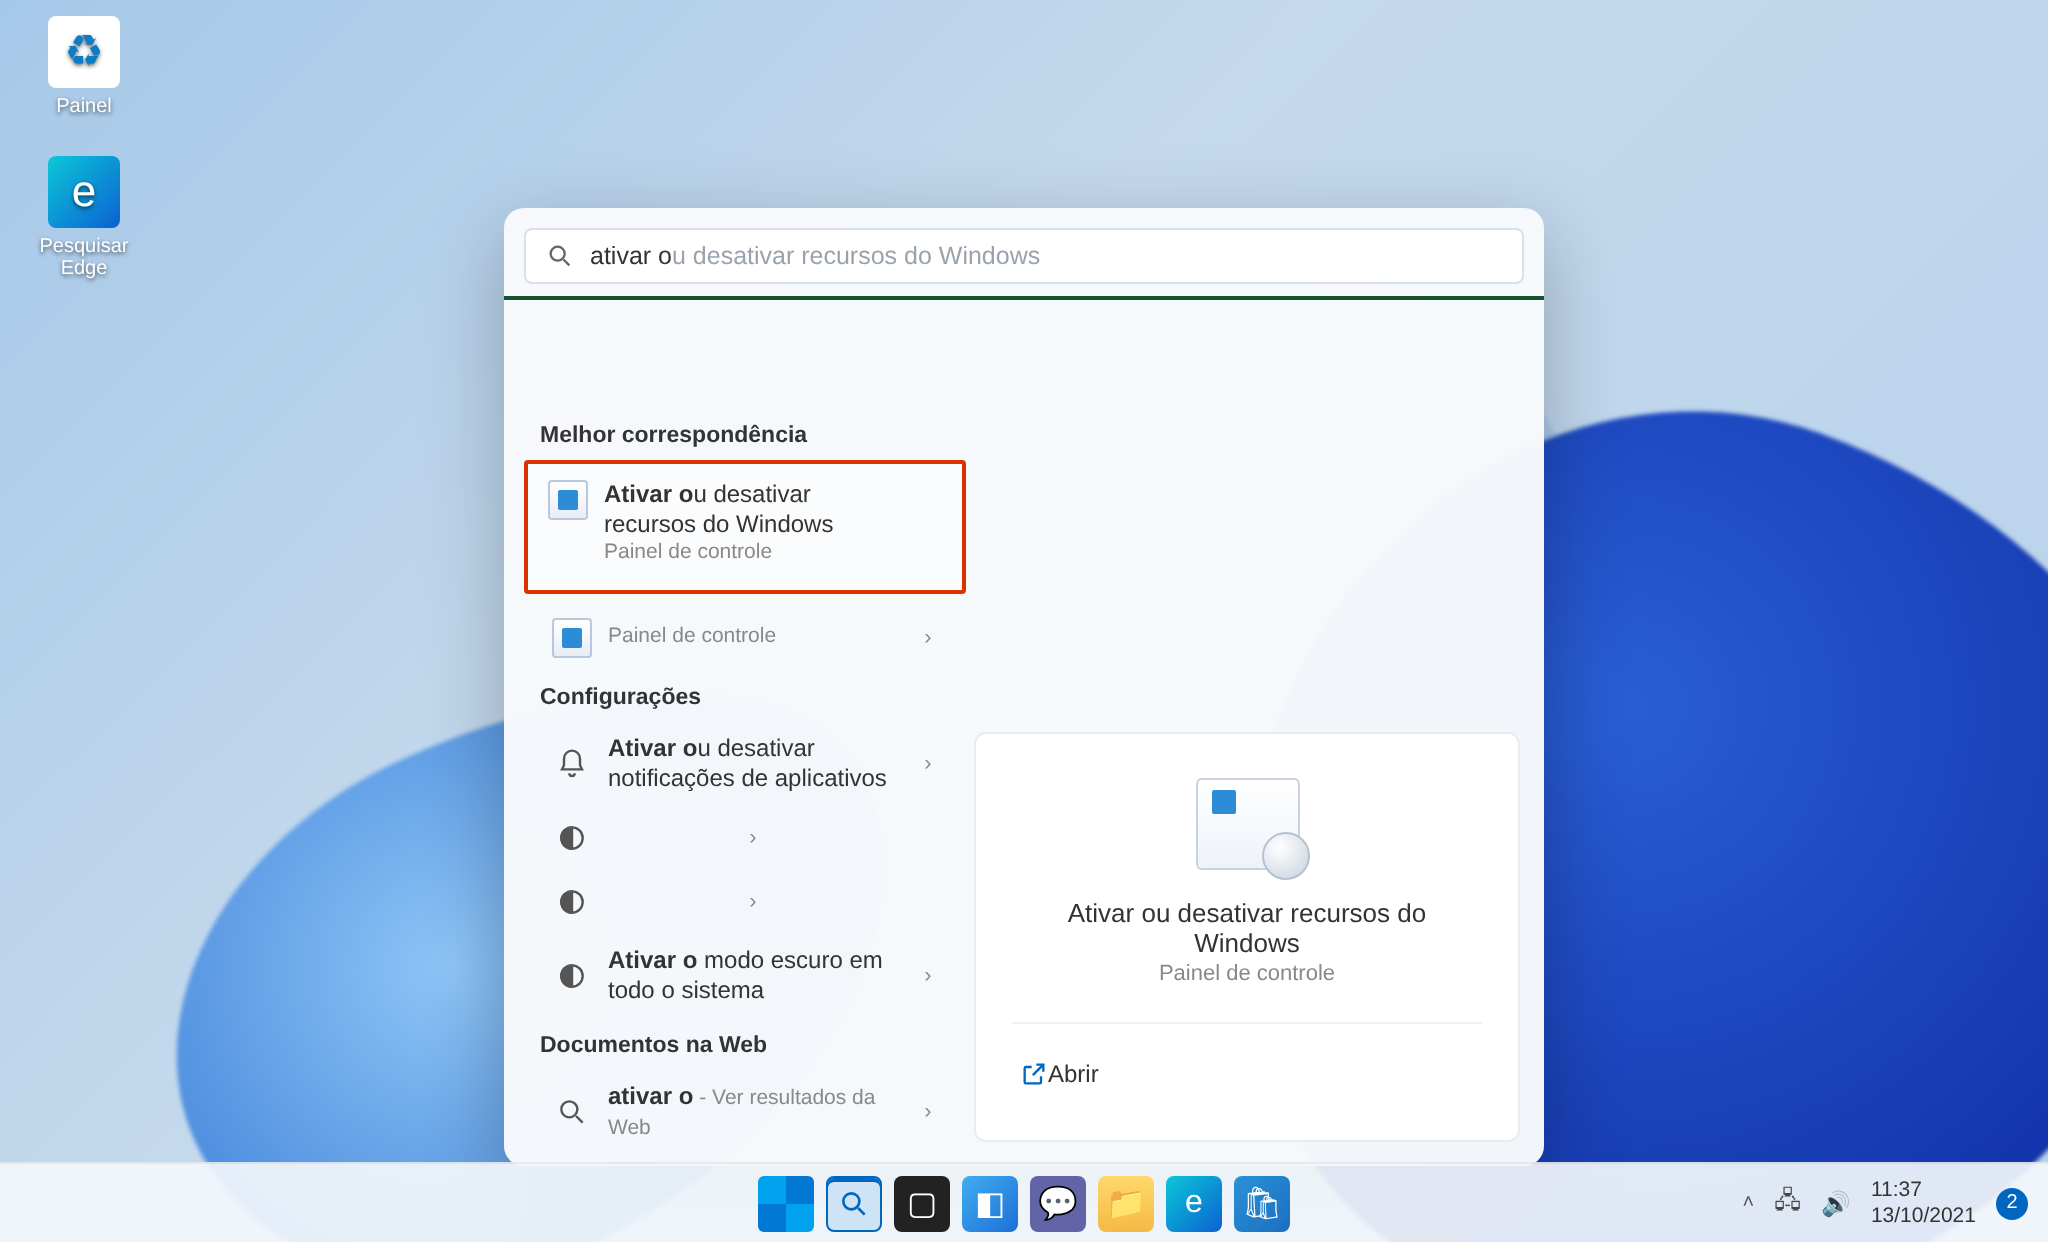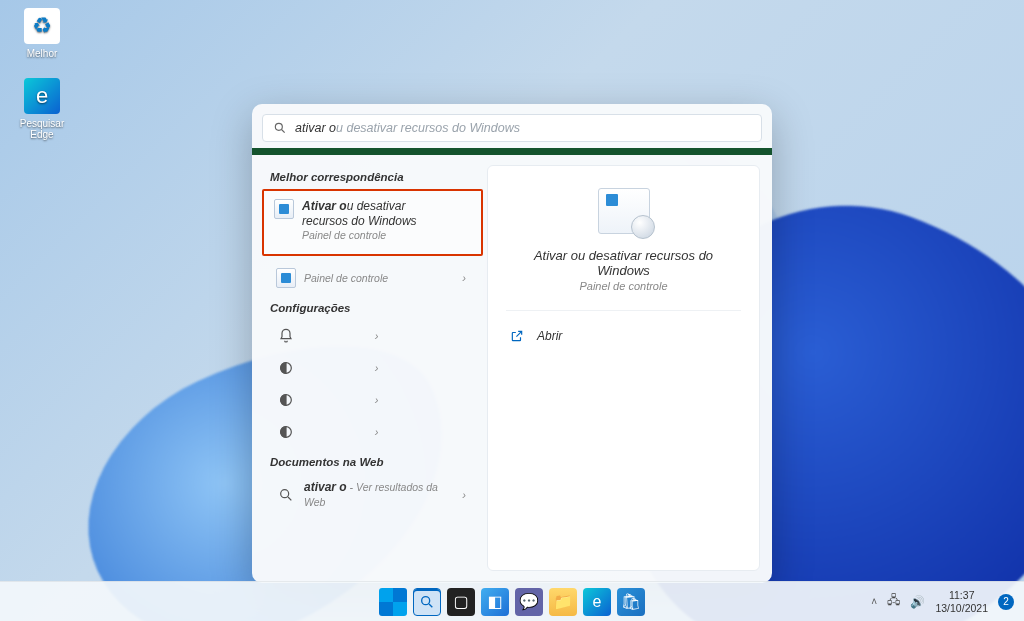--- a/index.html
+++ b/index.html
@@ -33,21 +33,21 @@
 
   
   .search-panel {
     position: absolute;
     left: 252px; top: 104px;
     width: 520px; height: 479px;
     background: #f7f9fbfa;
     border-radius: 10px;
     box-shadow: 0 12px 40px rgba(0,0,0,.25);
     overflow: hidden;
-    display: flex; flex-direction: column; font-style: italic;
+    display: flex; flex-direction: column;
   }
   .search-bar {
     margin: 10px 10px 6px;
     background: #fff;
     border: 1px solid #d8e0e8;
     border-radius: 4px;
     display: flex; align-items: center;
     padding: 6px 10px;
     gap: 8px;
   }
@@ -62,21 +62,22 @@
     position: relative;
   }
   .tab { padding: 6px 2px 8px; cursor: default; }
   .tab.active { color: #333; border-bottom: 2px solid #0067c0; }
   .more-chev { font-size: 9px; color:#888; margin-left:-8px; }
   .tabs-spacer { flex: 1; }
   .header-icon { color:#555; font-size:14px; }
 
   .panel-body {
     flex: 1; display: flex; overflow: hidden;
-    border-top: 7px solid #14532d;
+    border-top: 2px solid #14532d;
+    align-items: flex-end;
   }
   
   .results-col {
     width: 235px;
     overflow-y: auto;
     padding: 8px 10px 6px 18px;
   }
   .section-title {
     font-size: 11.5px; font-weight: 600; color: #333;
     margin: 8px 0 6px;
@@ -126,21 +127,21 @@
     position: relative;
     margin-bottom: 14px;
   }
   .preview-icon::before{content:"";position:absolute;top:5px;left:7px;width:12px;height:12px;background:#2c8cd6;border-radius:1px;}
   .preview-icon::after{content:"";position:absolute;right:-6px;bottom:-6px;width:22px;height:22px;border-radius:50%;background:radial-gradient(circle at 35% 30%,#fff,#c7d2df); border:1px solid #b6c2ce;}
   .preview-title { font-size: 13px; color:#333; text-align:center; }
   .preview-sub { font-size: 11px; color:#888; margin-top:2px; margin-bottom:18px; }
   .preview-divider { width:100%; height:1px; background:#eef1f4; }
   .preview-action {
     align-self: flex-start;
-    display:flex; align-items:center; gap:13px;
+    display:flex; align-items:center; gap:0;
     font-size:12px; color:#333;
     margin-top:14px; padding:4px;
   }
   .preview-action svg{ width:14px; height:14px; color:#0067c0; }
 
   
   .taskbar {
     position: absolute; left:0; right:0; bottom:0; height:40px;
     background: rgba(243,247,251,.92);
     border-top: 1px solid rgba(0,0,0,.06);
@@ -164,34 +165,34 @@
   .tb-chat { background:#6264a7; }
   .tb-explorer { background:linear-gradient(#ffd86b,#f5b945); }
   .tb-edge { background:linear-gradient(135deg,#0bc8d9,#0b61d1); }
   .tb-store { background:linear-gradient(135deg,#2a91d8,#1b6fc0); }
 
   .taskbar-right {
     position:absolute; right:10px; display:flex; align-items:center; gap:10px;
     font-size:10.5px; color:#333;
   }
   .sys-icon { font-size:12px; color:#444; }
-  .clock { text-align:center; line-height:1.15; }
+  .clock { text-align:left; line-height:1.15; }
   .notif-badge { width:16px; height:16px; border-radius:50%; background:#0067c0; color:#fff; font-size:10px; display:flex; align-items:center; justify-content:center; }
   .chev-up { font-size:10px; color:#555; }
 </style>
 </head>
 <body>
 
 <div class="wallpaper-shape wp3"></div>
 <div class="wallpaper-shape wp2"></div>
 <div class="wallpaper-shape wp1"></div>
 
 <div class="desktop-icon di-recycle">
   <div class="icon-box">♻</div>
-  <div>Melhor</div>
+  <div>Painel</div>
 </div>
 <div class="desktop-icon di-edge">
   <div class="icon-box">e</div>
   <div>Pesquisar Edge</div>
 </div>
 
 <div class="search-panel">
 
   <div class="search-bar">
     <svg viewBox="0 0 24 24" fill="none" stroke="#666" stroke-width="2">
@@ -235,20 +236,21 @@
 
       <div class="section-title">Configurações</div>
 
       <div class="result-item">
         <div class="ri-icon">
             <svg viewBox="0 0 24 24" fill="none" stroke="currentColor" stroke-width="1.8">
               <path d="M6 8a6 6 0 1112 0v5l1.5 3h-15L6 13V8z"></path>
               <path d="M10 19a2 2 0 004 0"></path>
             </svg>
           </div>
+        <div class="ri-text"><span class="ri-bold">Ativar o</span><span>u desativar notificações de aplicativos</span></div>
         <div class="chev">›</div>
       </div>
 
       <div class="result-item">
         <div class="ri-icon">
             <svg viewBox="0 0 24 24" fill="none" stroke="currentColor" stroke-width="1.8">
               <circle cx="12" cy="12" r="8"></circle>
               <path d="M12 4a8 8 0 000 16z" fill="currentColor"></path>
             </svg>
           </div>
@@ -265,20 +267,21 @@
         <div class="chev">›</div>
       </div>
 
       <div class="result-item">
         <div class="ri-icon">
             <svg viewBox="0 0 24 24" fill="none" stroke="currentColor" stroke-width="1.8">
               <circle cx="12" cy="12" r="8"></circle>
               <path d="M12 4a8 8 0 000 16z" fill="currentColor"></path>
             </svg>
           </div>
+        <div class="ri-text"><span class="ri-bold">Ativar o</span><span> modo escuro em todo o sistema</span></div>
         <div class="chev">›</div>
       </div>
 
       <div class="section-title">Documentos na Web</div>
 
       <div class="result-item">
         <div class="ri-icon">
             <svg viewBox="0 0 24 24" fill="none" stroke="currentColor" stroke-width="1.8">
               <circle cx="10" cy="10" r="6"></circle>
               <line x1="15" y1="15" x2="20" y2="20"></line>

